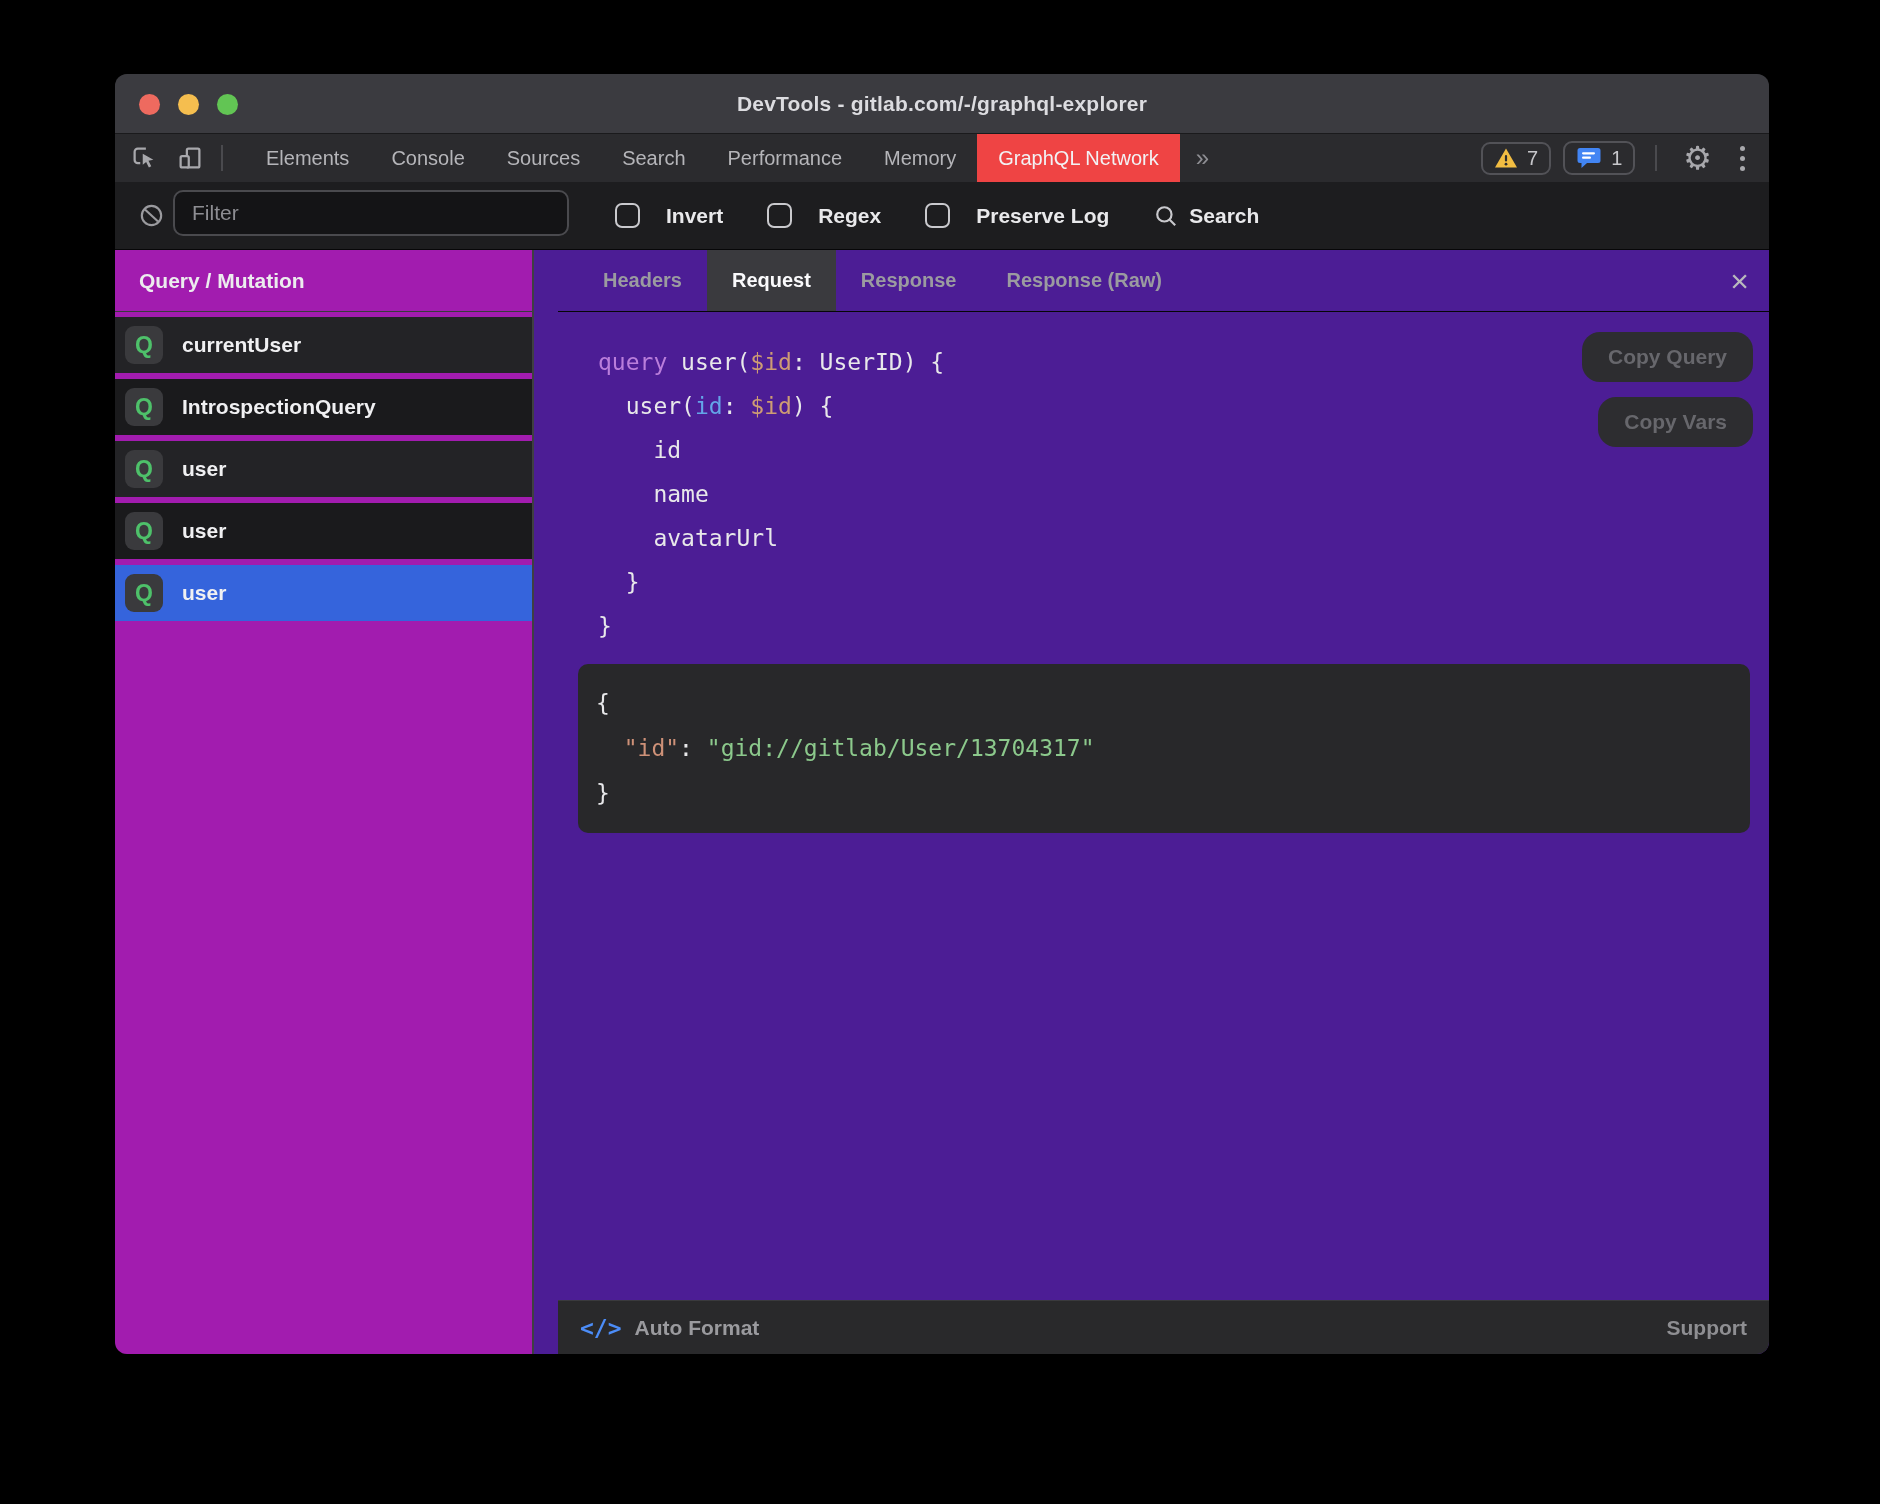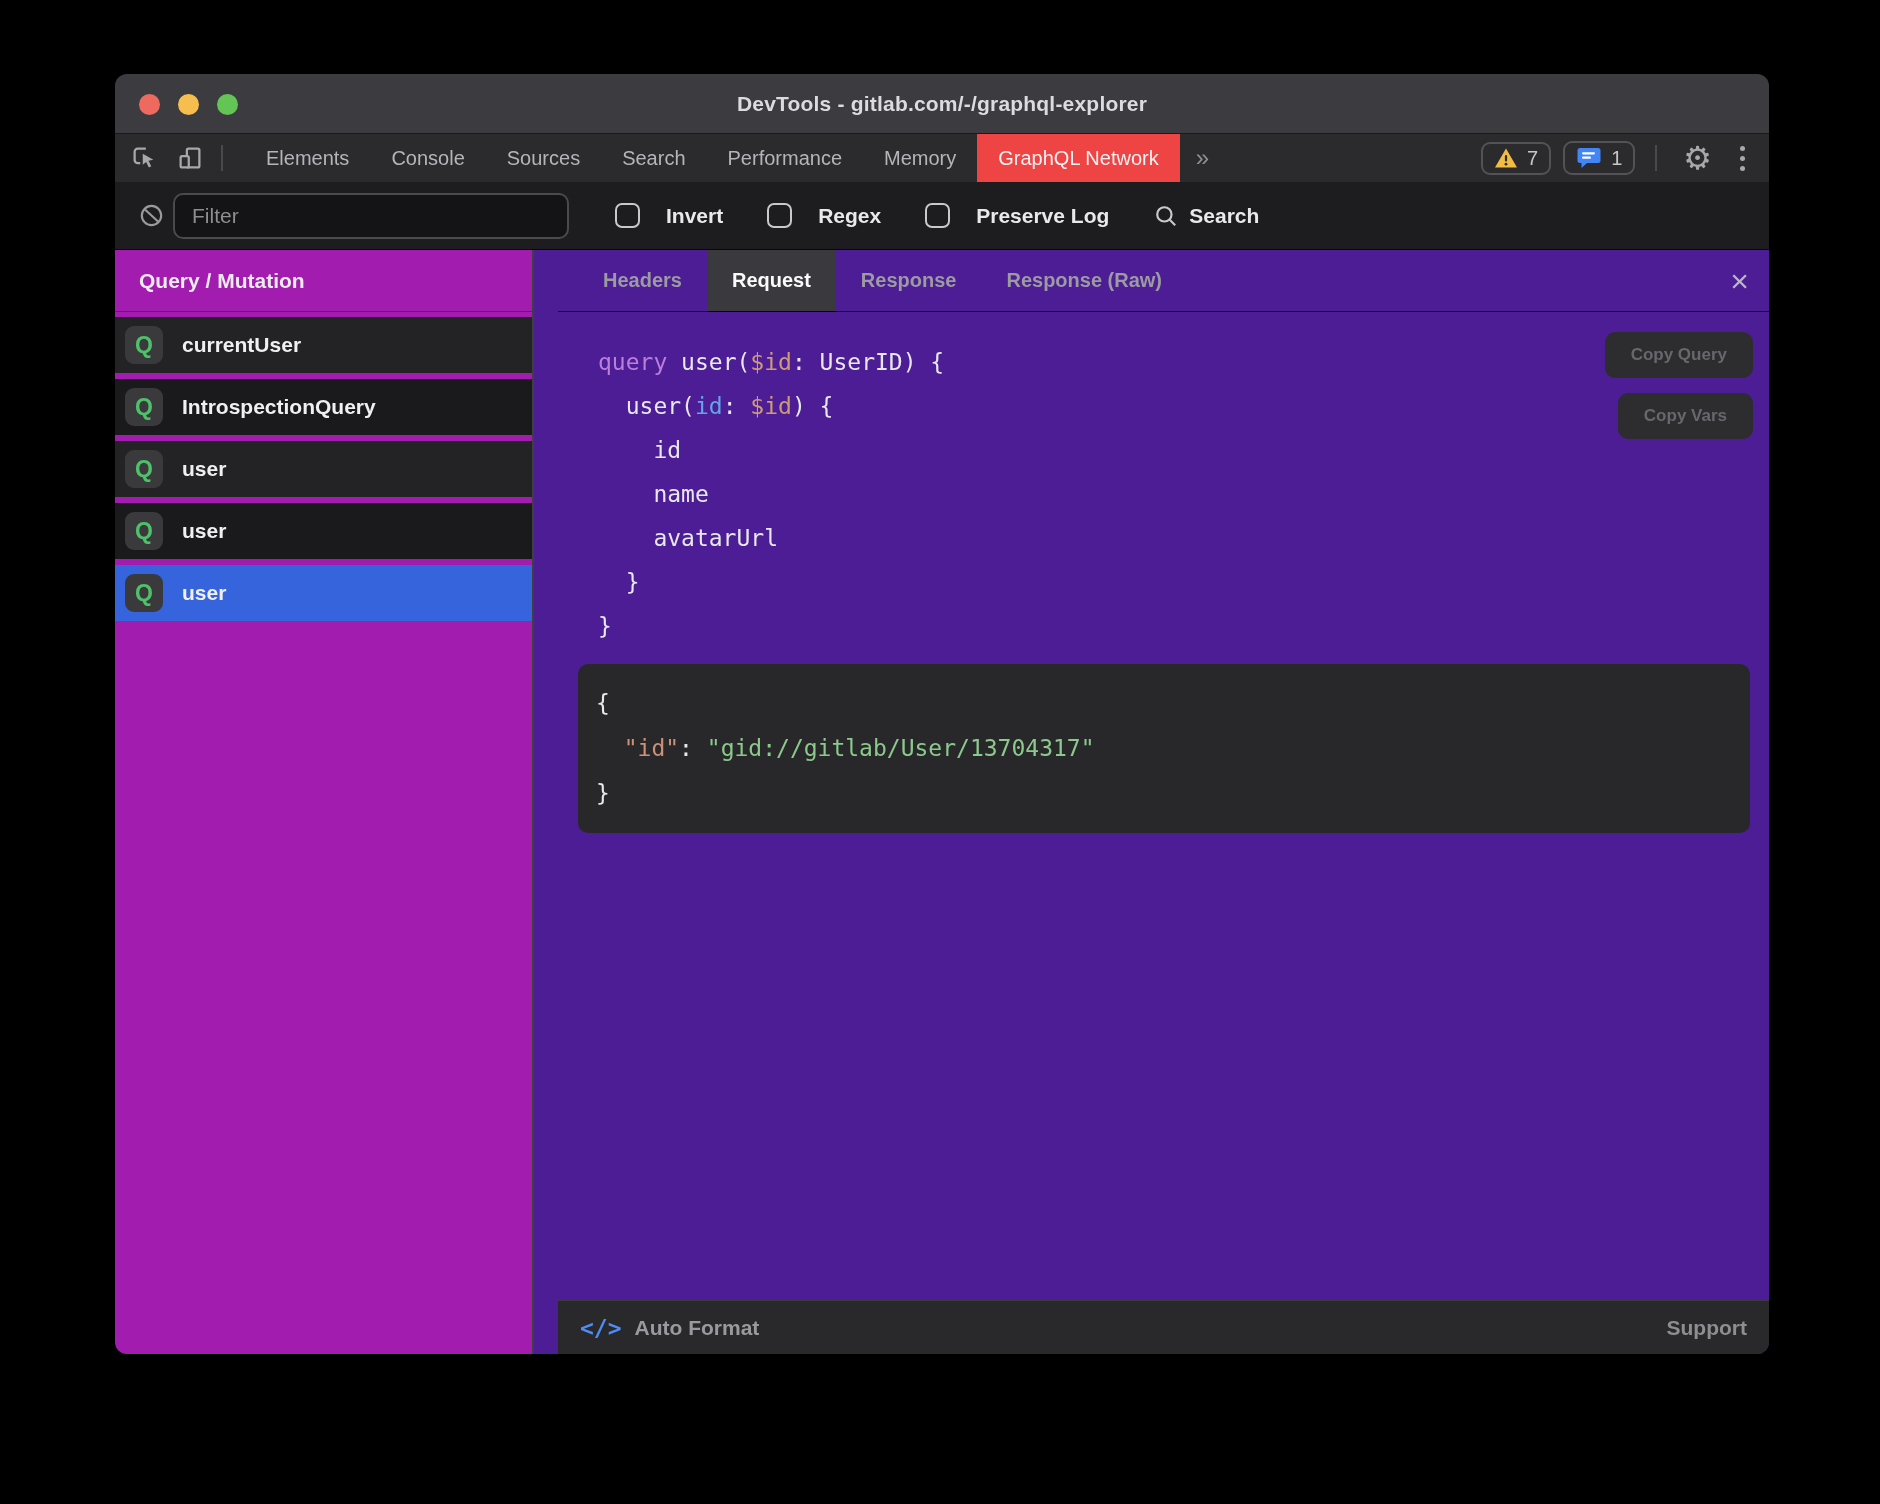--- a/index.html
+++ b/index.html
@@ -24,21 +24,21 @@
   .tab { padding:0 21px; display:flex; align-items:center; cursor:pointer; white-space:nowrap; }
   .tab.active { background:#ef4444; color:#F2F2F4;text-align:right; }
   .chev { padding:0 16px; display:flex; align-items:center; color:#8E8E93; font-size:24px; cursor:pointer; }
   .tabbar-right { margin-left:auto; display:flex; align-items:center; gap:12px; padding-right:14px; }
   .badge { display:flex; align-items:center; gap:9px; border:2px solid #525257; border-radius:9px; padding:3px 11px; color:#C7C7CB; font-size:20px; cursor:pointer; }
   .gear { font-size:32px; color:#A8A8AC; cursor:pointer; padding:0 6px; font-family:"DejaVu Sans", sans-serif; line-height:1; }
   .dots { display:flex; flex-direction:column; gap:5px; padding:0 10px; cursor:pointer; }
   .dots span { width:5px; height:5px; border-radius:50%; background:#A8A8AC; }
 
   
-  .filterbar { height:68px; background:#1D1D1F; display:flex; align-items:center; padding:16px 14px; flex:none; border-bottom:1px solid #070708; }
+  .filterbar { height:68px; background:#1D1D1F; display:flex; padding:8px 14px; flex:none; border-bottom:1px solid #070708; }
   .blockicon { width:44px; display:flex; align-items:center; justify-content:center; color:#9A9A9E; cursor:pointer; flex:none; }
   .filter-input { width:396px; height:46px; border-radius:10px; background:#141416; border:2px solid #4A4A4E; color:#D6D6DA; padding:0 17px; font-size:21px; outline:none; font-family:"Liberation Sans", sans-serif; }
   .filter-input::placeholder { color:#8D8D92; }
   .checks { display:flex; align-items:center; gap:44px; margin-left:46px; }
   .check { display:flex; align-items:center; gap:26px; cursor:pointer; }
   .checkbox { width:25px; height:25px; border:2.5px solid #C9C9CD; border-radius:7px; background:transparent; flex:none; }
   .check-label, .search-label { font-size:21px; font-weight:bold; color:#E9E9EB; white-space:nowrap; }
   .search { display:flex; align-items:center; gap:10px; margin-left:44px; cursor:pointer; color:#C9C9CD; }
 
   
@@ -55,21 +55,21 @@
   
   .panel { flex:1; display:flex; flex-direction:column; min-width:0; background:#4c1d95;padding-left:24px; }
   .tabstrip { height:62px; flex:none; display:flex; align-items:stretch; padding-left:20px; border-bottom:1px solid #060607; }
   .ptab { padding:0 25px; display:flex; align-items:center; font-size:20px; font-weight:bold; color:#9B9BA0; cursor:pointer; white-space:nowrap; }
   .ptab.active { background:#3A3A3E; color:#FAFAFC; }
   .panel-close { margin-left:auto; align-self:center; padding:0 20px; color:#B9B9BD; font-size:32px; cursor:pointer; line-height:1; }
 
   .content { flex:1; position:relative; min-height:0; }
   .code { position:absolute; left:40px; top:28px; font-family:"DejaVu Sans Mono", monospace; font-size:23px; line-height:44px; white-space:pre; color:#E8E8EA; }
   .copybtns { position:absolute; top:20px; right:16px; display:flex; flex-direction:column; align-items:flex-end; gap:15px; }
-  .copybtn { background:#2D2D30; color:#67676C; border:none; font-family:"Liberation Sans", sans-serif; font-weight:bold; font-size:17px; border-radius:10px; padding:13px 26px; cursor:pointer; }
+  .copybtn { background:#2D2D30; color:#67676C; border:none; font-family:"Liberation Sans", sans-serif; font-weight:bold; font-size:21px; border-radius:18px; padding:13px 26px; cursor:pointer; }
   .varsbox { position:absolute; left:20px; right:19px; top:352px; background:#28282A; border-radius:10px; padding:17px 20px 17px 18px; font-family:"DejaVu Sans Mono", monospace; font-size:23px; line-height:45px; white-space:pre; color:#E8E8EA; }
 
   .tok-kw { color:var(--syn-kw); } .tok-var { color:var(--syn-var); } .tok-arg { color:var(--syn-arg); }
   .tok-fg { color:var(--syn-fg); } .tok-key { color:var(--syn-key); } .tok-str { color:var(--syn-str); }
 
   .footer { height:54px; flex:none; background:#29292B; border-top:1px solid #3A3A3D; display:flex; align-items:center; padding:0 22px; }
   .autoformat { display:flex; align-items:center; gap:13px; cursor:pointer; }
   .codeicon { color:var(--icon-blue); font-family:"DejaVu Sans Mono", monospace; font-weight:bold; font-size:23px; }
   .autoformat-label { color:#9A9A9E; font-weight:bold; font-size:21px; }
   .support { margin-left:auto; color:#8E8E92; font-weight:bold; font-size:21px; cursor:pointer; }

